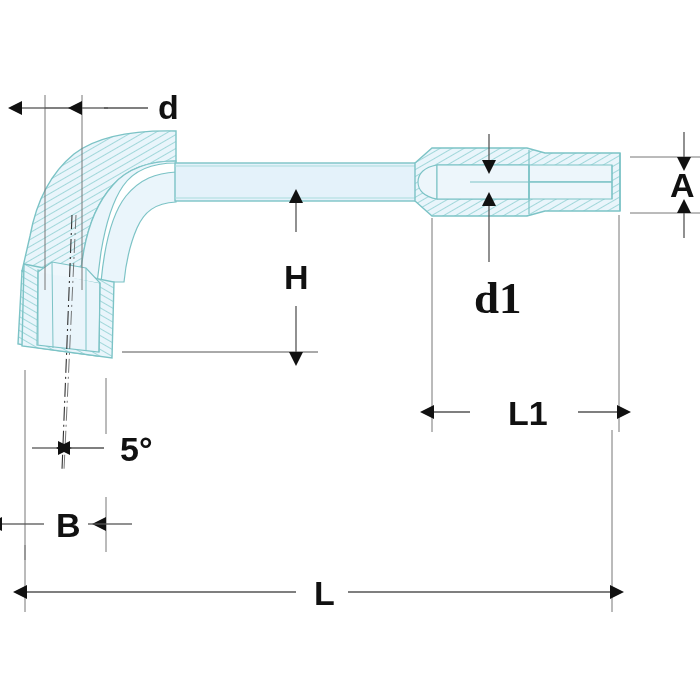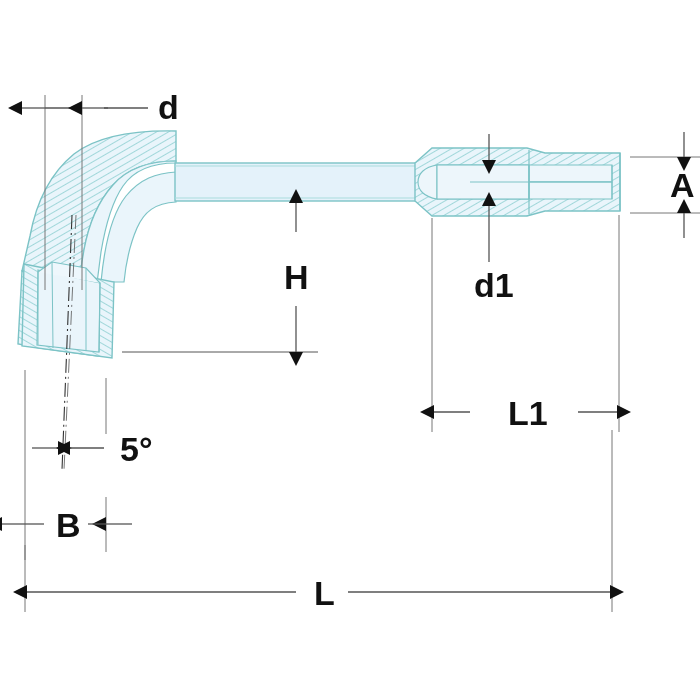--- a/index.html
+++ b/index.html
@@ -197,21 +197,21 @@
       <line x1="348" y1="592" x2="610" y2="592" marker-end="url(#arrowEnd)"></line>
     </g>
   </svg>
 
   <div class="dim-label" style="left:158px; top:90px; font-size:34px;">d</div>
 
   <div class="dim-label" style="left:670px; top:168px; font-size:34px;">A</div>
 
   <div class="dim-label" style="left:284px; top:260px; font-size:34px;">H</div>
 
-  <div class="dim-label" style="left:474px; top:268px; font-size:34px;">d1</div>
+  <div class="dim-label" style="left:474px; top:276px; font-size:45px;font-family:Liberation Serif, serif;">d1</div>
 
   <div class="dim-label" style="left:508px; top:396px; font-size:34px;">L1</div>
 
   <div class="dim-label" style="left:120px; top:432px; font-size:34px;">5°</div>
 
   <div class="dim-label" style="left:56px; top:508px; font-size:34px;">B</div>
 
   <div class="dim-label" style="left:314px; top:576px; font-size:34px;">L</div>
 
 </div>

